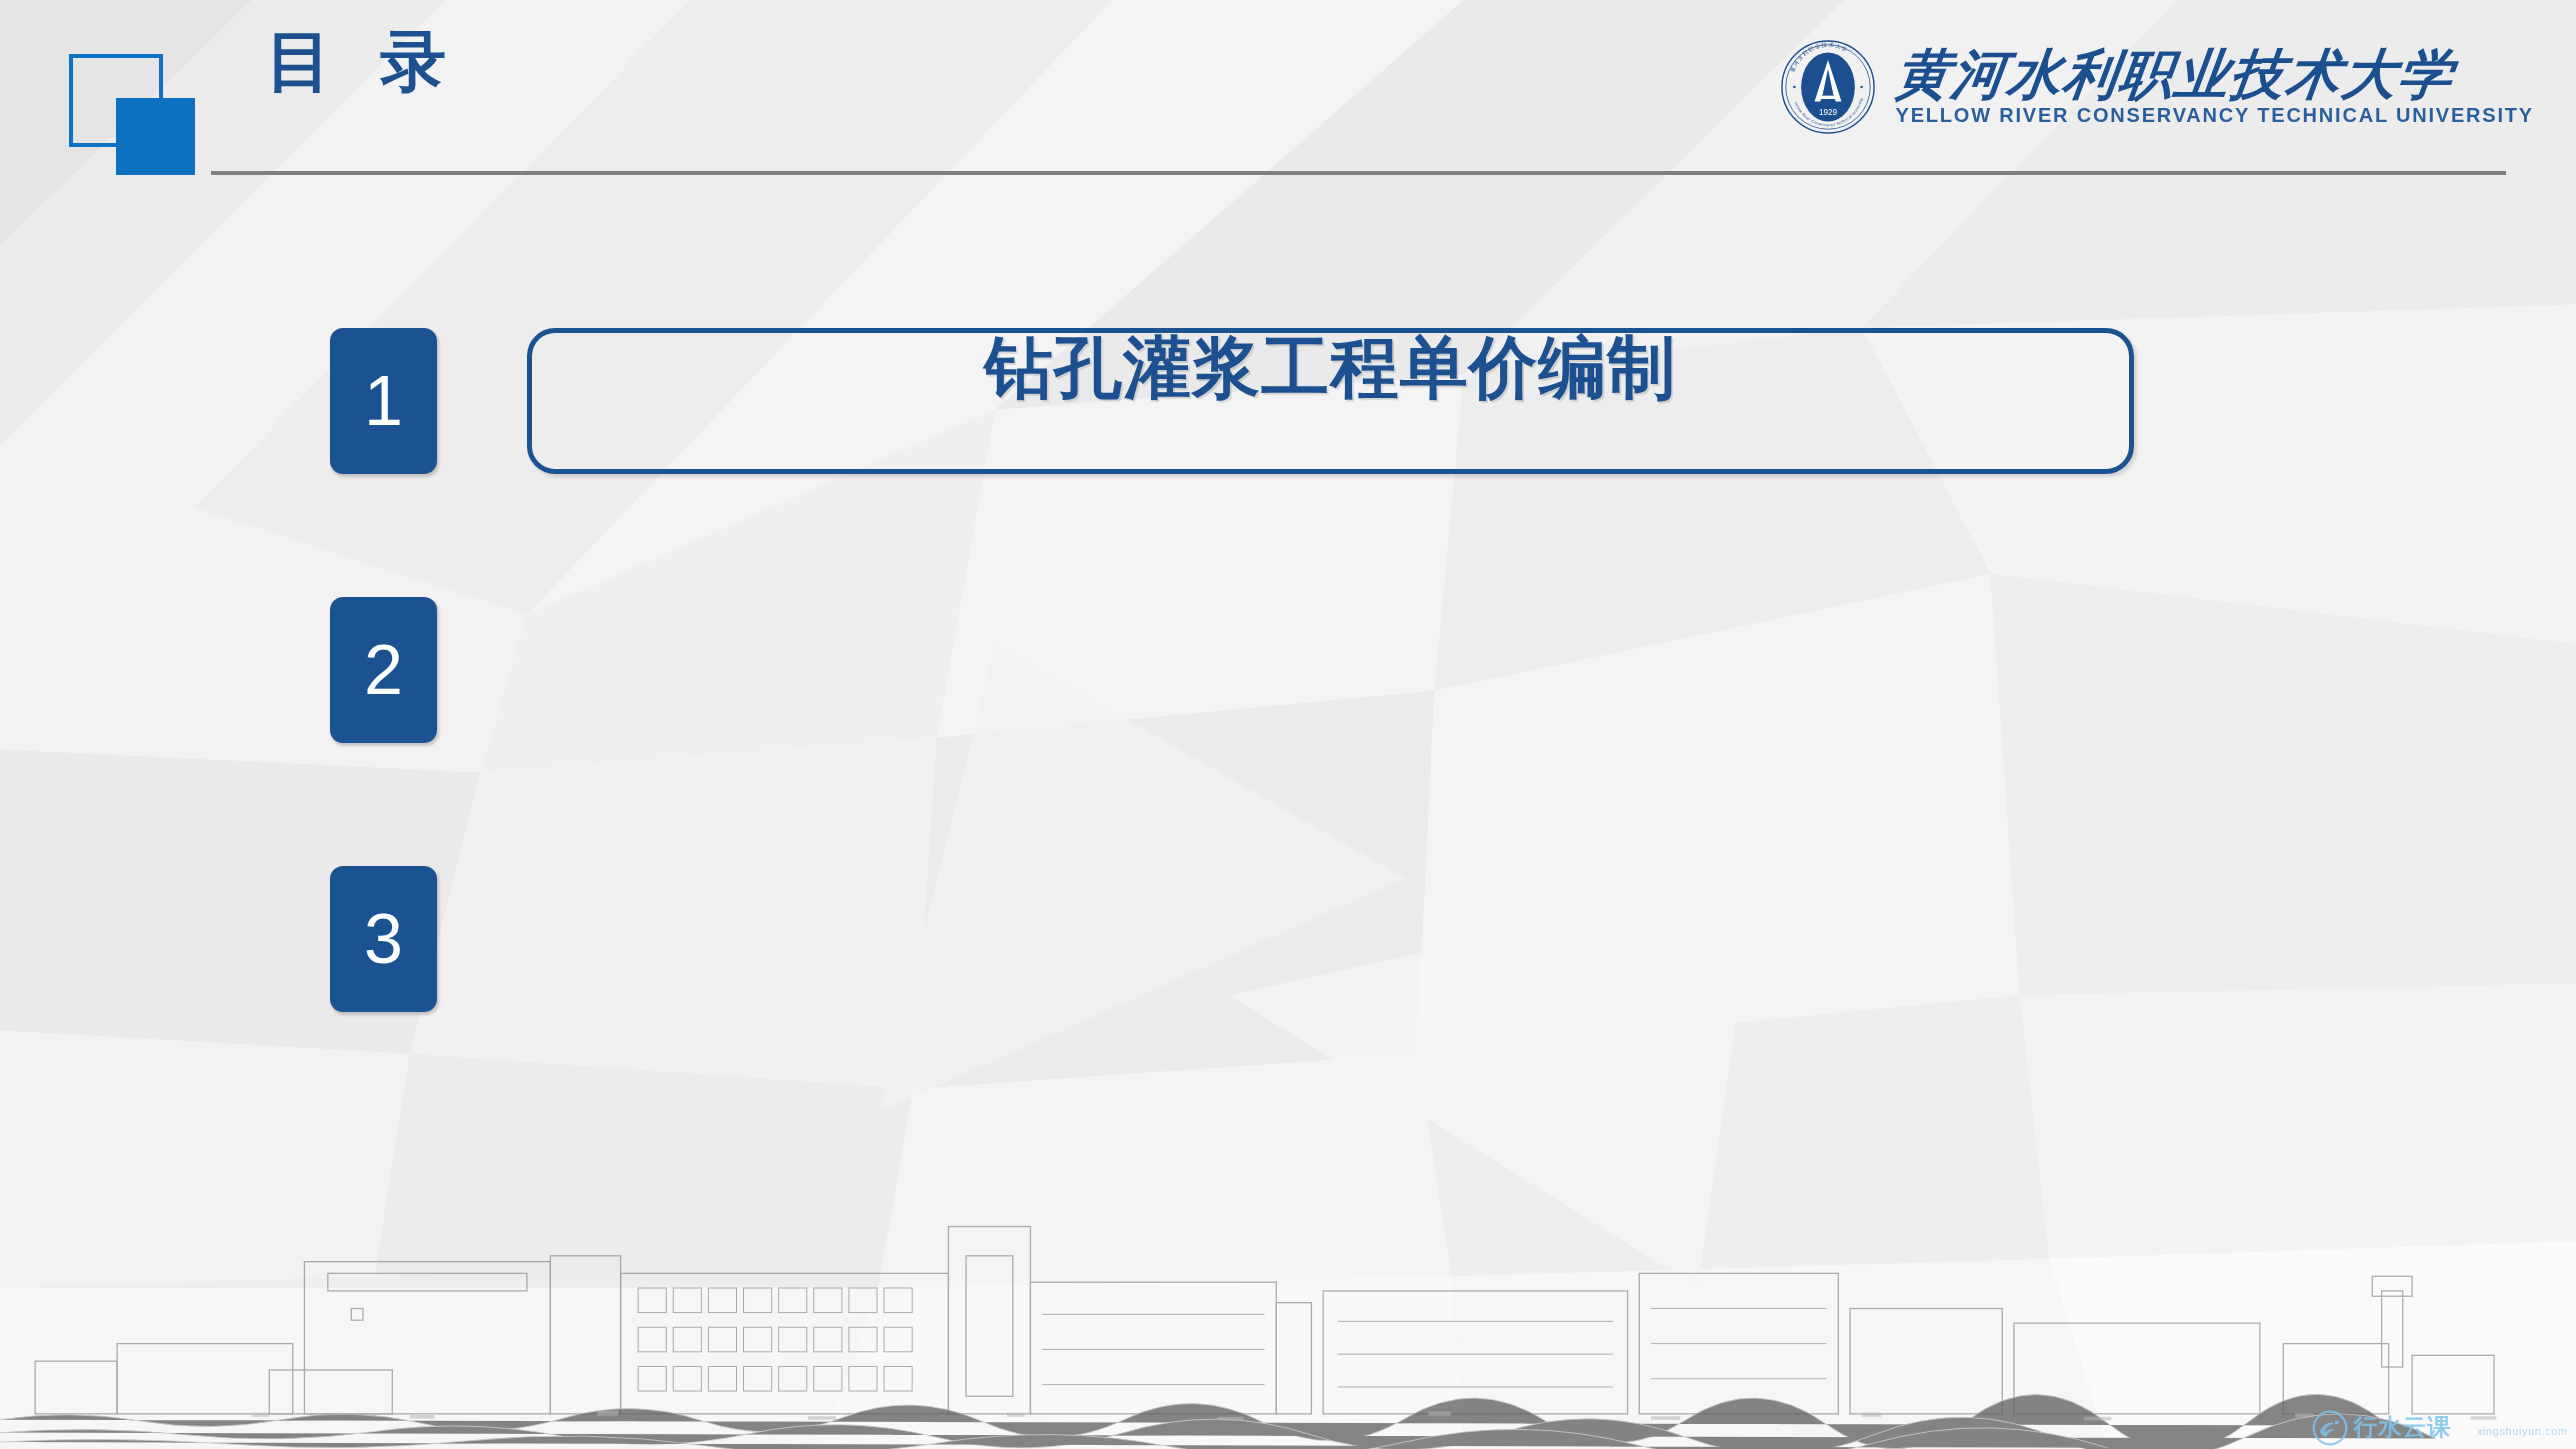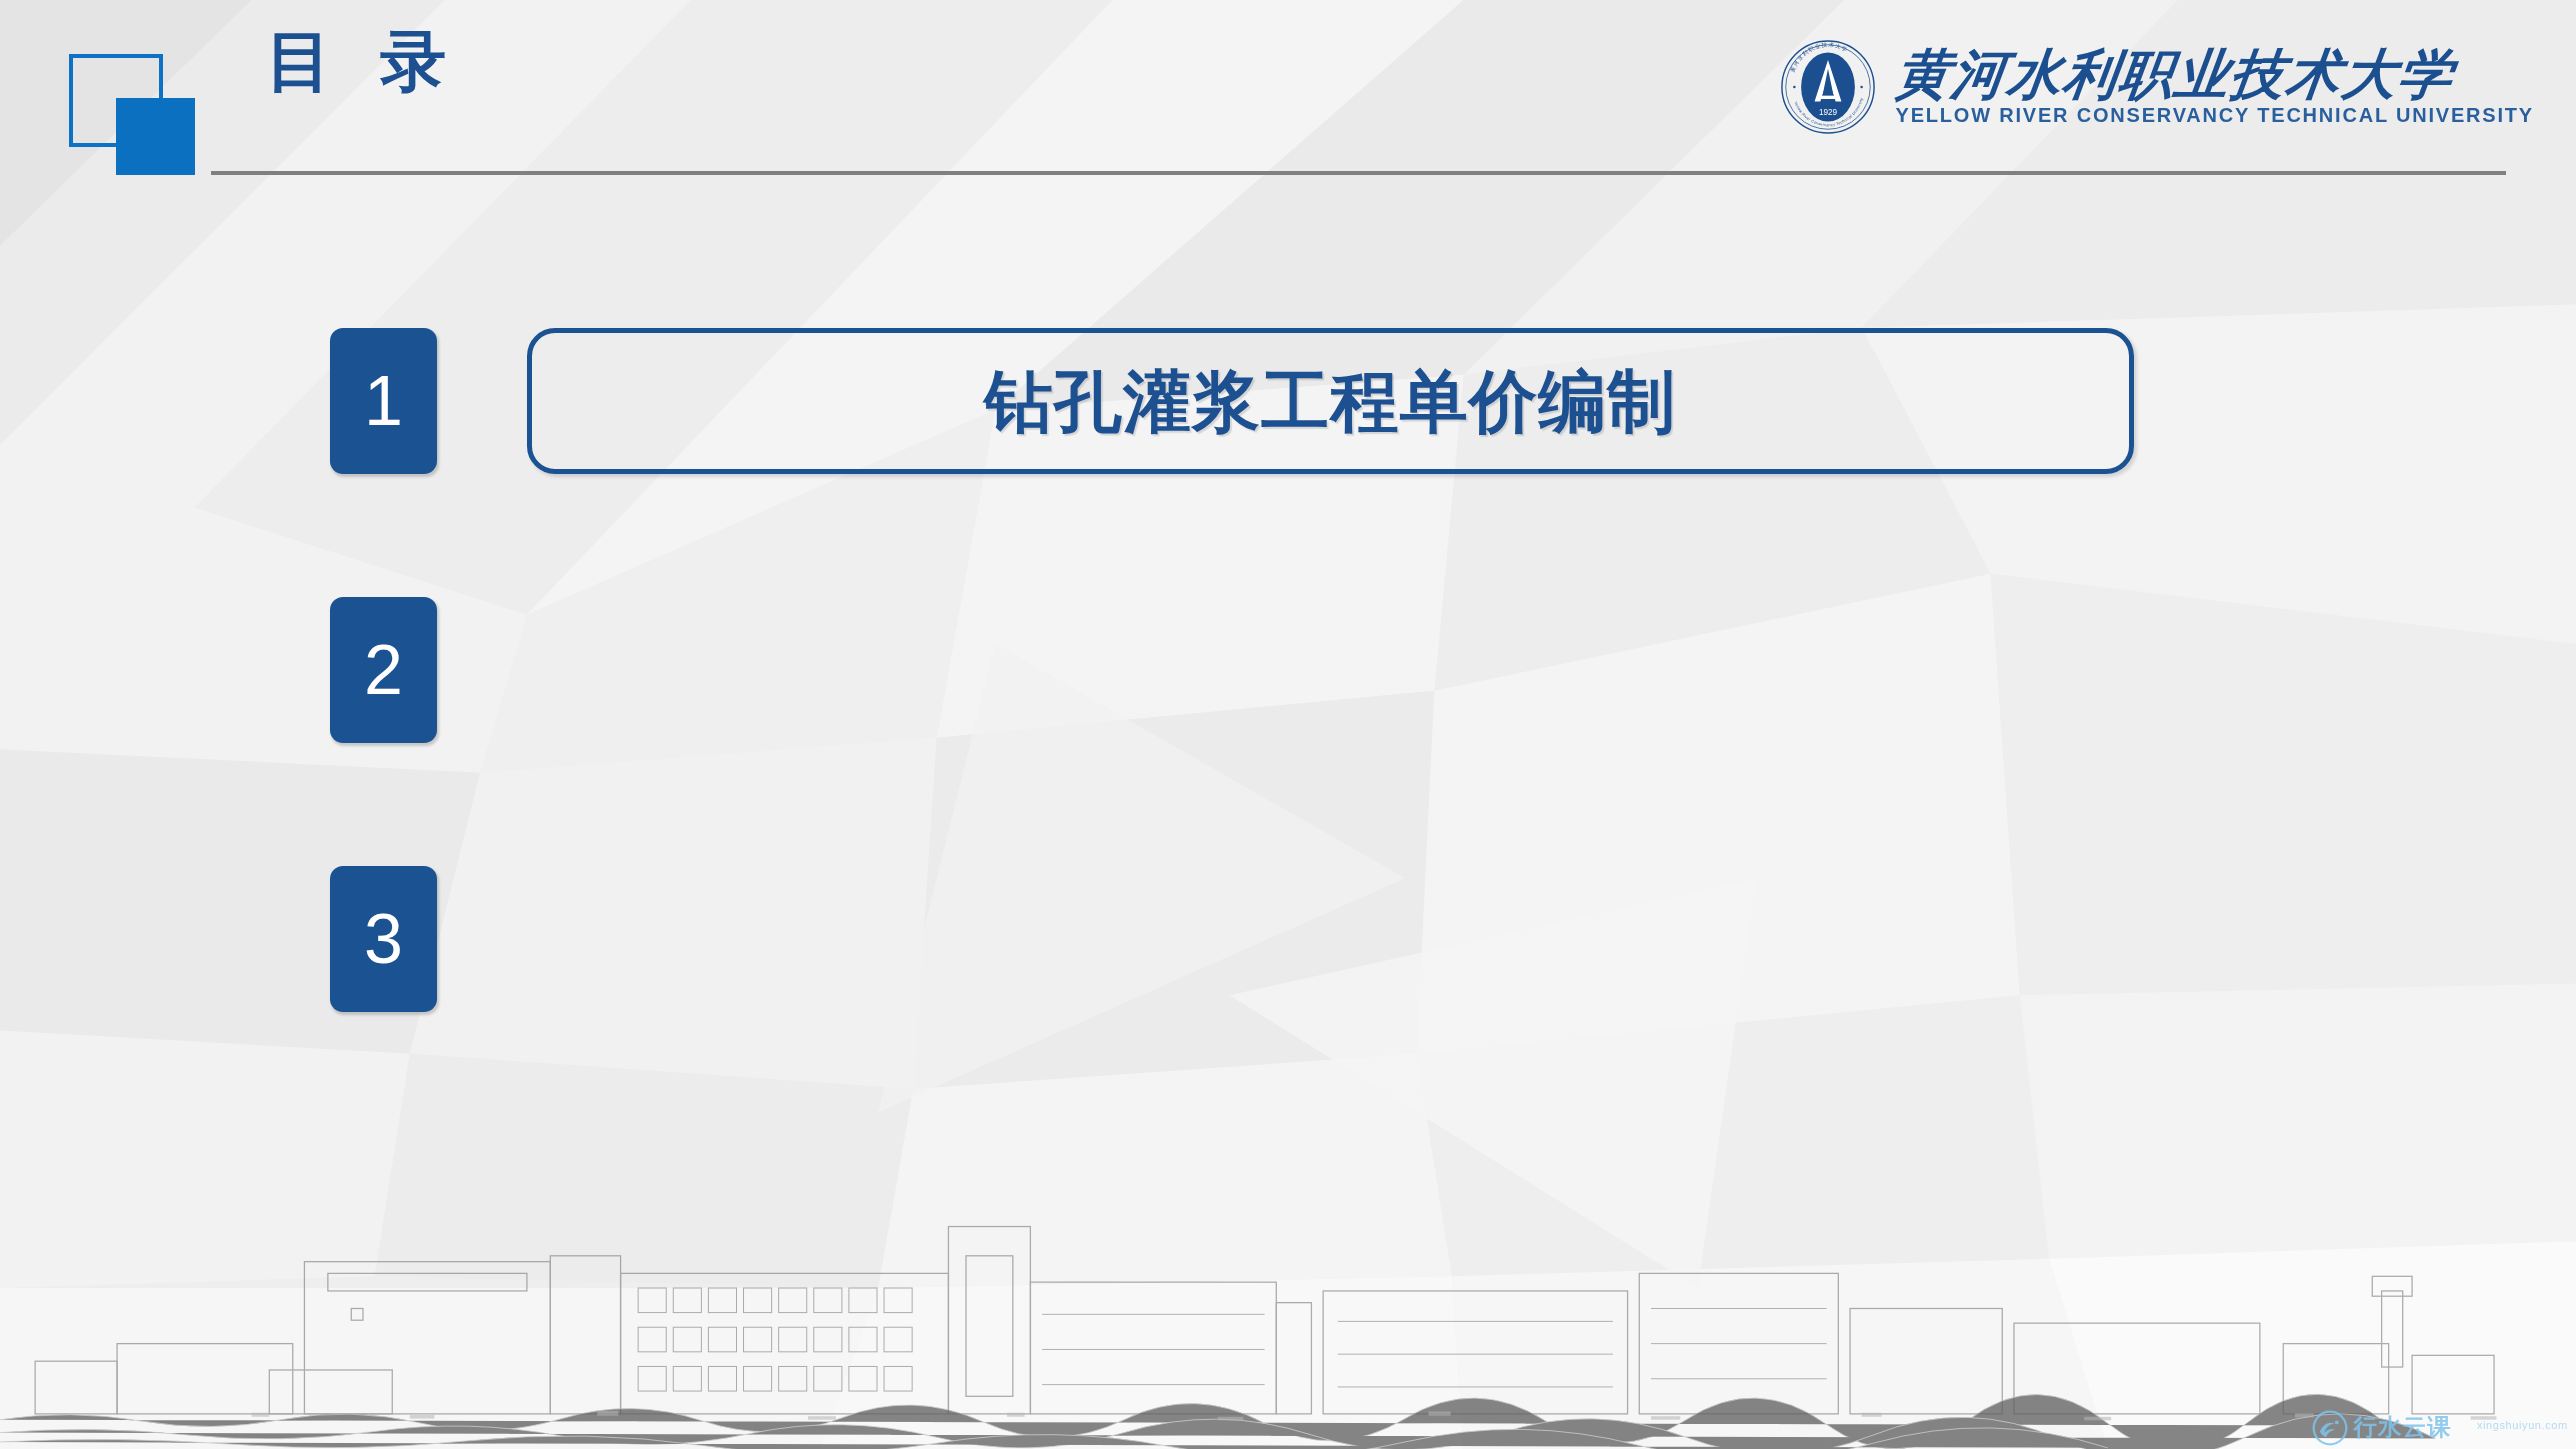--- a/index.html
+++ b/index.html
@@ -159,21 +159,21 @@
     left: 527px;
     top: 0;
     width: 1607px;
     height: 146px;
     border: 5.3px solid #1a5292;
     border-radius: 28px;
     box-sizing: border-box;
     background: transparent;
     box-shadow: 2.3px 2.9px 3.5px rgba(0,0,0,0.13);
     display: flex;
-    align-items: center;
+    align-items: flex-start;
     justify-content: center;
   }
   .row-label {
     font-size: 68px;
     font-weight: bold;
     color: #1d5090;
     line-height: 1;
     white-space: nowrap;
     letter-spacing: 1.2px;
     text-shadow: 1.8px 1.8px 1.2px rgba(0,0,0,0.13);
@@ -211,21 +211,21 @@
     font-weight: bold;
     color: #7fc4ec;
     letter-spacing: 1.2px;
     white-space: nowrap;
   }
   .corner-wm .wm-en {
     font-size: 11px;
     color: #a9d6ef;
     letter-spacing: 0.6px;
     white-space: nowrap;
-    margin-top: 4px;
+    margin-top: 10px;
   }
 </style>
 </head>
 <body>
 
 <div class="slide">
 
   <svg class="bg-poly" viewBox="0 0 4400 2475" preserveAspectRatio="none">
     <rect x="0" y="0" width="4400" height="2475" fill="#eeeeee"></rect>
     <polygon points="0,0 430,0 0,420" fill="#e4e4e4"></polygon>

